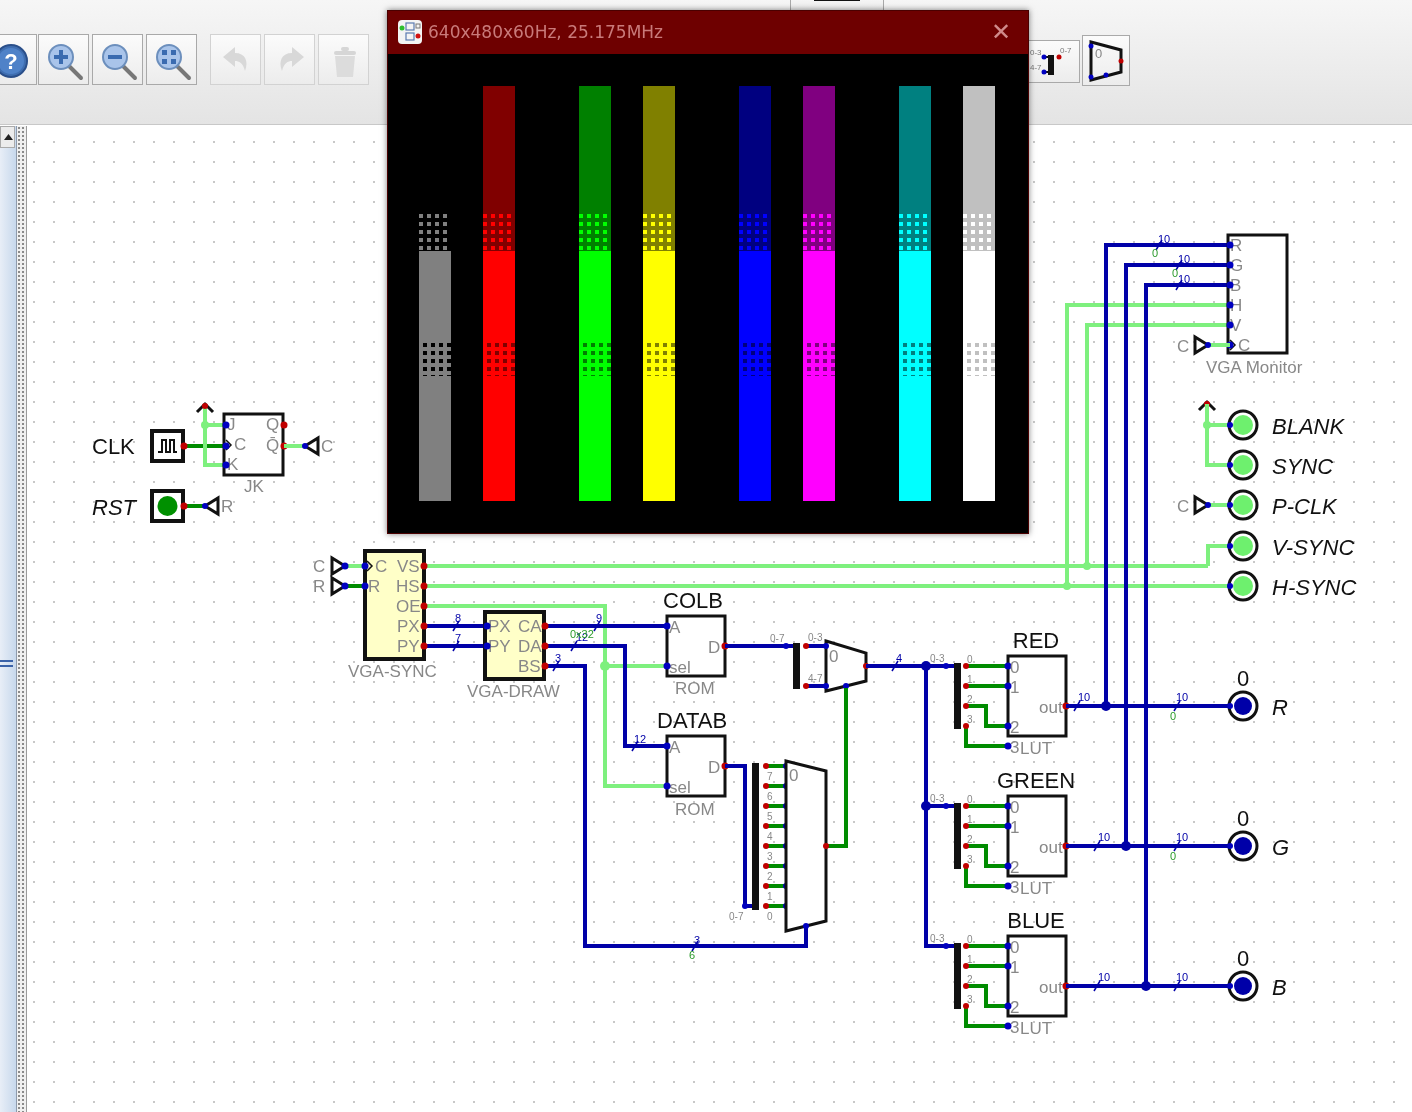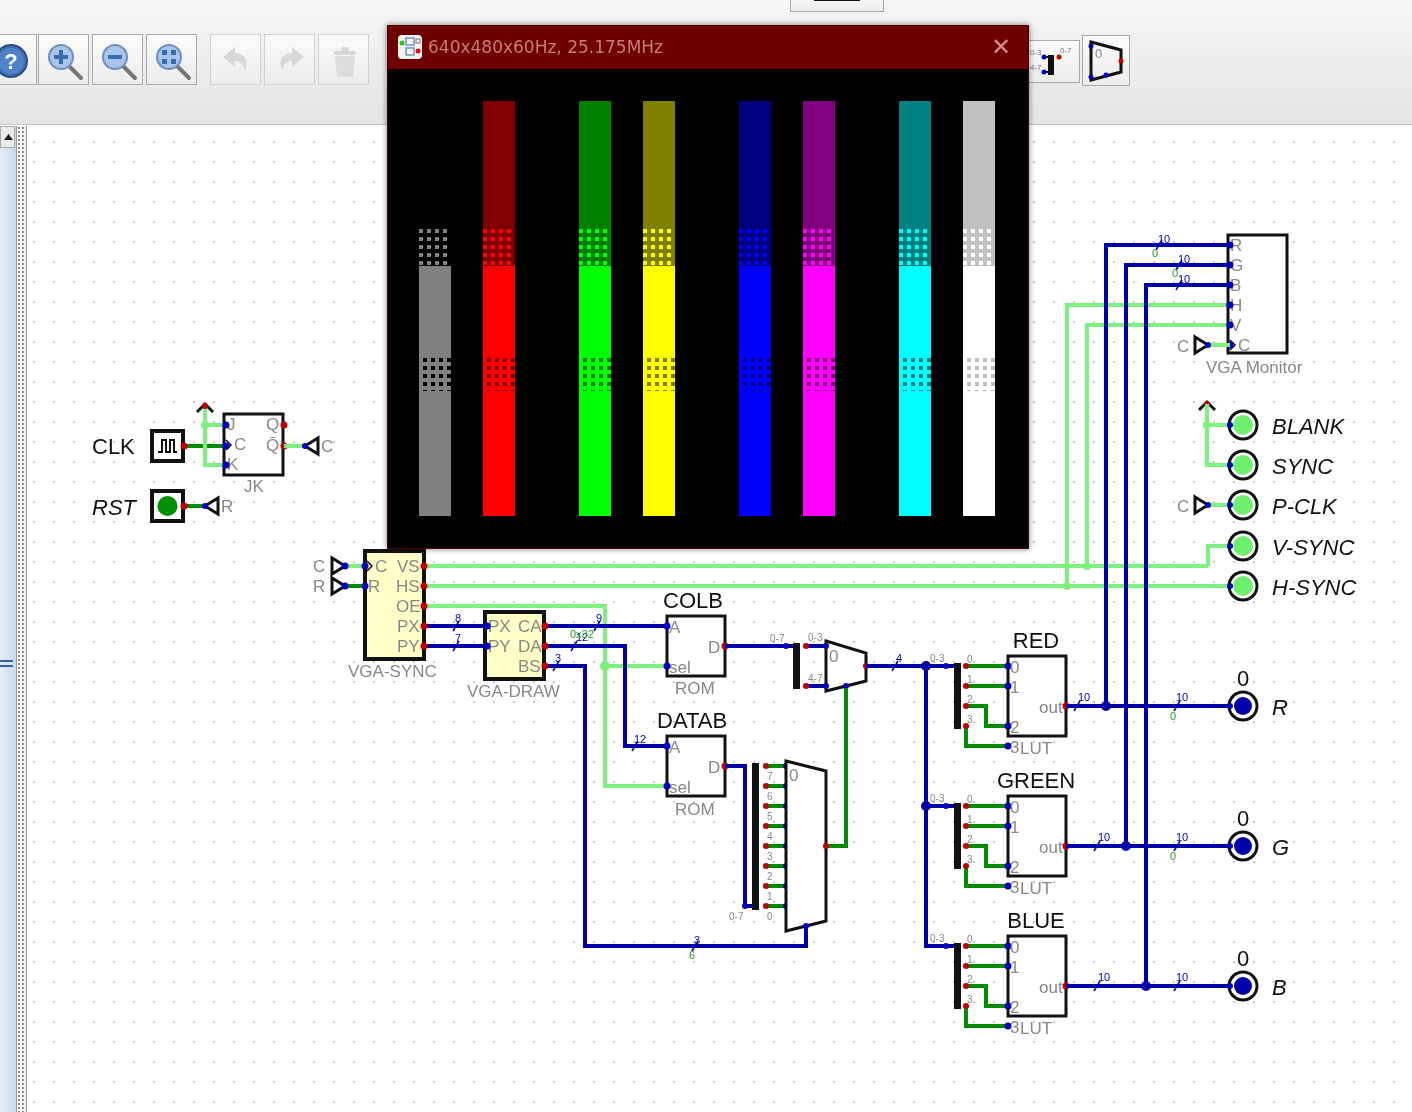--- a/index.html
+++ b/index.html
@@ -10,21 +10,21 @@
   .tbtn svg{position:absolute;left:0;top:0;}
   #leftpanel{position:absolute;left:0;top:126px;width:16px;height:986px;background:linear-gradient(90deg,#e8eef7,#c7d8ec);border-right:1px solid #8e9aab;}
   #splitter{position:absolute;left:17px;top:126px;width:9px;height:986px;background:#f0f0f0;border-right:1px solid #9a9a9a;
     background-image:radial-gradient(#8a8a8a 0.8px,transparent 1px);background-size:4px 4px;}
   #scroll-up{position:absolute;left:0;top:126px;width:15px;height:22px;background:#ececec;border:1px solid #aaa;box-sizing:border-box;}
   #canvas{position:absolute;left:27px;top:126px;width:1385px;height:986px;
     background-color:#fff;
     background-image:radial-gradient(#c8c8c8 1.1px,transparent 1.3px);
     background-size:20px 20px;background-position:-3px 6px;}
   #schem{position:absolute;left:0;top:0;}
-  #vga-window{position:absolute;left:387px;top:25px;width:640px;height:522px;background:#000;box-shadow:0 0 6px rgba(0,0,0,.5);border:1px solid #4a0000;}
+  #vga-window{position:absolute;left:387px;top:10px;width:640px;height:522px;background:#000;box-shadow:0 0 6px rgba(0,0,0,.5);border:1px solid #4a0000;}
   #vga-titlebar{position:absolute;left:0;top:0;width:640px;height:43px;background:#6e0000;}
   #vga-title{position:absolute;left:40px;top:11px;color:#c97a7a;font-size:17px;font-family:"DejaVu Sans",sans-serif;}
   #vga-close{position:absolute;left:600px;top:8px;width:26px;height:26px;color:#d08a8a;font-size:24px;line-height:26px;text-align:center;cursor:pointer;}
   #vga-appicon{position:absolute;left:10px;top:9px;width:24px;height:24px;border-radius:4px;background:#f4f4f4;}
   #vga-screen{position:absolute;left:0;top:43px;width:640px;height:479px;background:#000;}
 </style>
 </head>
 <body>
 
 <div id="toolbar">

